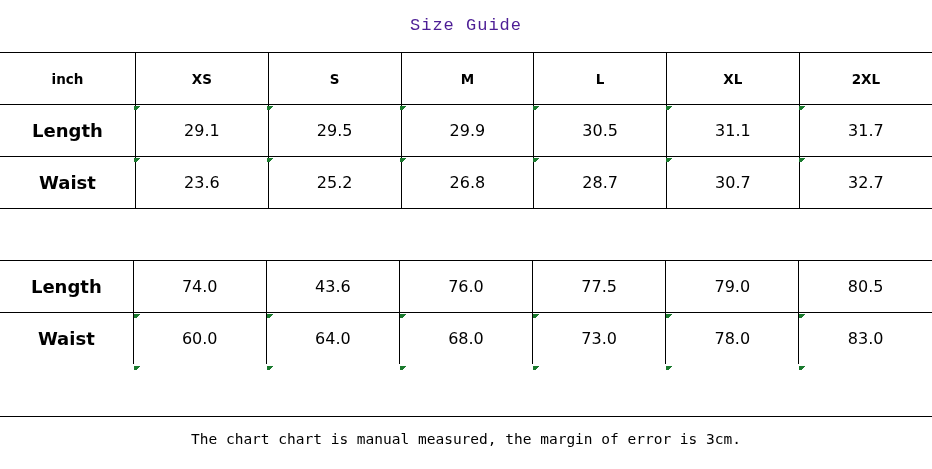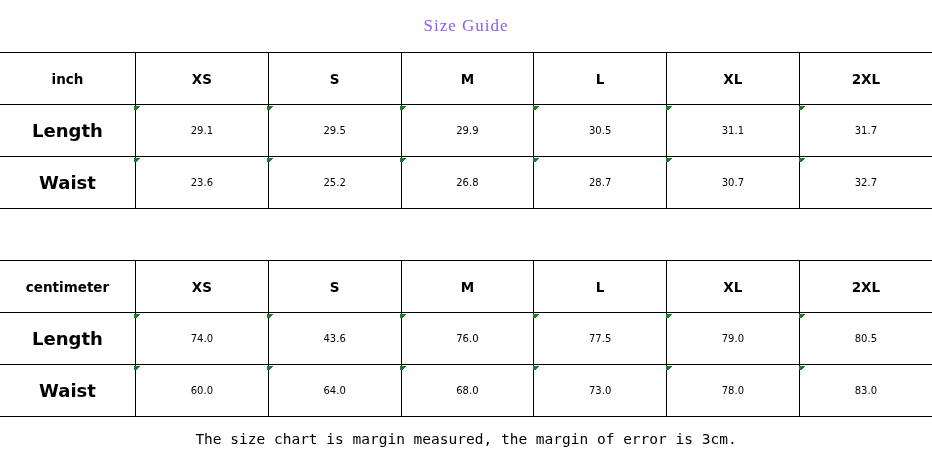--- a/index.html
+++ b/index.html
@@ -20,45 +20,45 @@
     overflow: hidden;
   }
   .title {
     position: absolute;
     left: 0;
     top: 0;
     width: 932px;
     height: 52px;
     line-height: 52px;
     text-align: center;
-    font-family: Liberation Serif, serif;
+    font-family: Liberation Mono, monospace;
     font-size: 17px;
     letter-spacing: 1px;
-    color: #8b5cf6;
+    color: #4c1d95;
   }
   .rule {
     position: absolute;
     left: 0;
     width: 932px;
     height: 1px;
     background: #000;
   }
   .tbl {
     position: absolute;
     left: 0;
     width: 932px;
     border-collapse: collapse;
     table-layout: fixed;
   }
   .tbl td {
     border: 1px solid #000000;
     height: 51px;
     text-align: center;
     vertical-align: middle;
-    font-size: 10px;
+    font-size: 16px;
     padding: 0;
   }
   .tbl td.head {
     font-weight: bold;
     font-size: 13.5px;
     margin-left: 42px;
   }
   .tbl td.rowlabel {
     font-weight: bold;
     font-size: 18px;
@@ -155,29 +155,20 @@
   <div class="tick" style="left:533px; top:158px;"></div>
   <div class="tick" style="left:666px; top:158px;"></div>
   <div class="tick" style="left:799px; top:158px;"></div>
 
   <div class="rule" style="top:208px;"></div>
   <div class="gap-band" style="top:209px; height:52px;"></div>
   <div class="rule" style="top:260px;"></div>
 
   <table class="tbl" id="table-cm">
     <tbody>
-        <tr>
-      <td class="head" style="width:135px">centimeter</td>
-      <td class="head">XS</td>
-      <td class="head">S</td>
-      <td class="head">M</td>
-      <td class="head">L</td>
-      <td class="head">XL</td>
-      <td class="head">2XL</td>
-    </tr>
     <tr>
       <td class="rowlabel">Length</td>
       <td>74.0</td>
       <td>43.6</td>
       <td>76.0</td>
       <td>77.5</td>
       <td>79.0</td>
       <td>80.5</td>
     </tr>
     <tr>
@@ -199,15 +190,15 @@
   <div class="tick" style="left:666px; top:314px;"></div>
   <div class="tick" style="left:799px; top:314px;"></div>
   <div class="tick" style="left:134px; top:366px;"></div>
   <div class="tick" style="left:267px; top:366px;"></div>
   <div class="tick" style="left:400px; top:366px;"></div>
   <div class="tick" style="left:533px; top:366px;"></div>
   <div class="tick" style="left:666px; top:366px;"></div>
   <div class="tick" style="left:799px; top:366px;"></div>
 
   <div class="rule" style="top:416px;"></div>
-  <div class="footer" style="top:417px;">The size chart is margin measured, the margin of error is 3cm.</div>
+  <div class="footer" style="top:417px;">The chart chart is manual measured, the margin of error is 3cm.</div>
 
 </div>
 
 </body></html>

